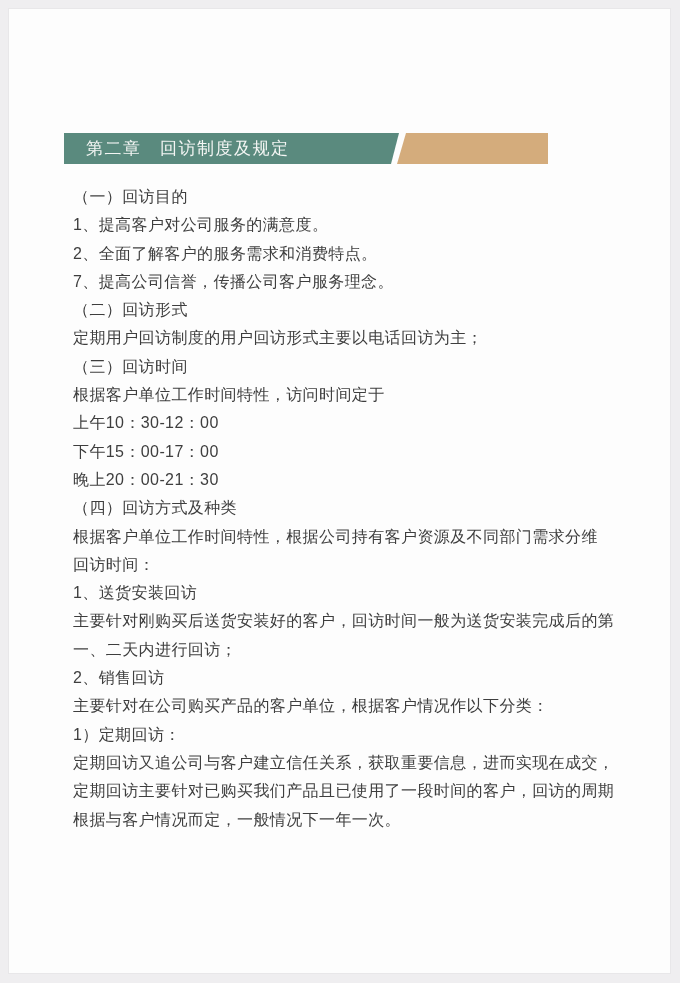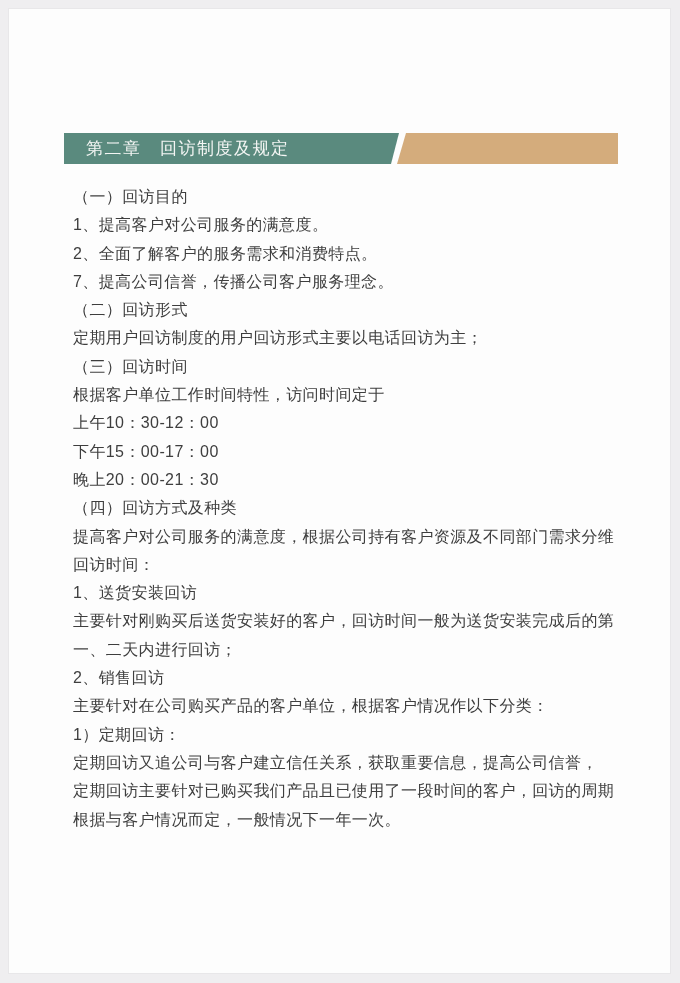--- a/index.html
+++ b/index.html
@@ -14,21 +14,21 @@
     position: absolute;
     left: 8px; top: 8px;
     width: 663px; height: 966px;
     background: var(--page, #fdfdfd);
     border: 1px solid var(--page_border, #e8e7e9);
     box-sizing: border-box;
   }
   .banner {
     position: absolute;
     left: 55px; top: 124px;
-    width: 554px; height: 31px;
+    width: 484px; height: 31px;
   }
   .shape-teal {
     position: absolute; inset: 0;
     background: var(--teal, #5a8a7e);
     clip-path: polygon(0 0, 335px 0, 327px 100%, 0 100%);
   }
   .shape-tan {
     position: absolute; inset: 0;
     background: var(--tan, #d4ac7c);
     clip-path: polygon(342px 0, 554px 0, 554px 100%, 333px 100%);
@@ -84,27 +84,27 @@
     <div class="sec">
       <div class="line">（三）回访时间</div>
       <div class="line">根据客户单位工作时间特性，访问时间定于</div>
       <div class="line">上午10：30-12：00</div>
       <div class="line">下午15：00-17：00</div>
       <div class="line">晚上20：00-21：30</div>
     </div>
 
     <div class="sec">
       <div class="line">（四）回访方式及种类</div>
-      <div class="line">提高客户对公司服务的满意度，根据公司持有客户资源及不同部门需求分维</div>
+      <div class="line">根据客户单位工作时间特性，根据公司持有客户资源及不同部门需求分维</div>
       <div class="line">回访时间：</div>
       <div class="line">1、送货安装回访</div>
       <div class="line">主要针对刚购买后送货安装好的客户，回访时间一般为送货安装完成后的第</div>
       <div class="line">一、二天内进行回访；</div>
       <div class="line">2、销售回访</div>
       <div class="line">主要针对在公司购买产品的客户单位，根据客户情况作以下分类：</div>
       <div class="line">1）定期回访：</div>
-      <div class="line">定期回访又追公司与客户建立信任关系，获取重要信息，提高公司信誉，</div>
+      <div class="line">定期回访又追公司与客户建立信任关系，获取重要信息，进而实现在成交，</div>
       <div class="line">定期回访主要针对已购买我们产品且已使用了一段时间的客户，回访的周期</div>
       <div class="line">根据与客户情况而定，一般情况下一年一次。</div>
     </div>
 
   </div>
 </div>
 
 </body></html>

